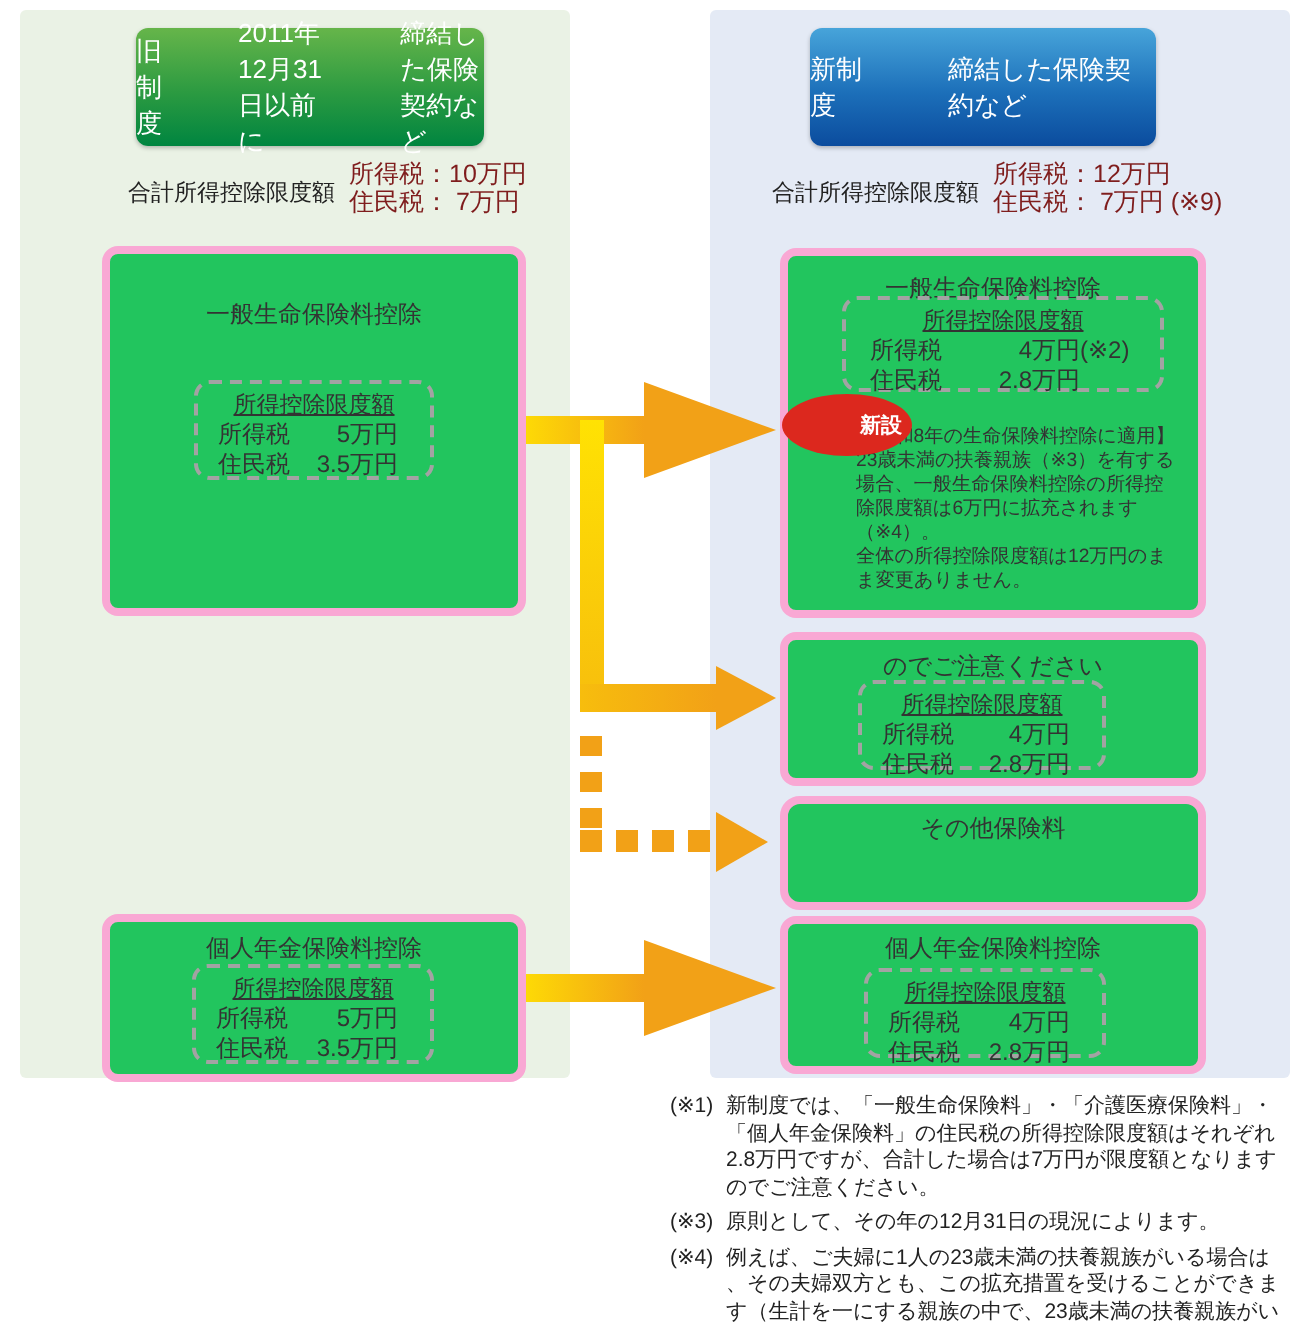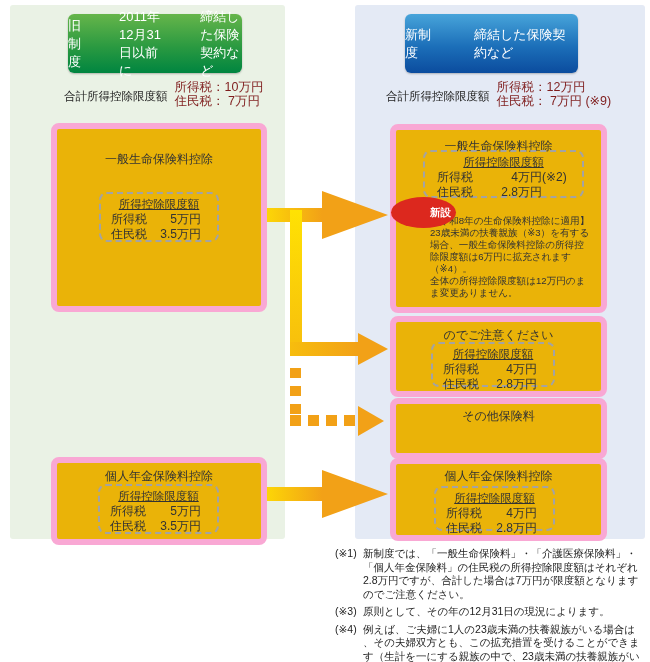--- a/index.html
+++ b/index.html
@@ -20,21 +20,21 @@
   }
   .old-badge{left:68px;width:174px;background:linear-gradient(180deg,#66B54A 0%,#2B9A41 55%,#008540 100%);}
   .new-badge{left:405px;width:173px;background:linear-gradient(180deg,#47A4DA 0%,#1C6FB9 55%,#0B4C9E 100%);}
 
   .totals{position:absolute;display:flex;gap:7px;z-index:2;align-items:center;}
   .totals-old{left:64px;top:80px;}
   .totals-new{left:386px;top:80px;}
   .totals .t-label{font-size:11.5px;margin-top:4px;white-space:nowrap;color:#222;}
   .totals .t-lines{font-size:12.5px;line-height:14px;white-space:nowrap;color:#7f1d1d;}
 
-  .box{position:absolute;background:#eab308;border:6px solid #f9a8d4;border-radius:8px;z-index:2;}
+  .box{position:absolute;background:#22c55e;border:4px solid #f9a8d4;border-radius:8px;z-index:2;}
   .box-title{position:absolute;left:0;right:0;text-align:center;font-size:12px;color:#333;white-space:nowrap;}
   .dashed{position:absolute;border:2px dashed #A3A3A3;border-radius:8px;font-size:12px;color:#333;box-sizing:border-box;}
   .limit-head{text-align:center;margin-top:3px;font-size:11.5px;white-space:nowrap;text-decoration:underline;}
   .limit-row{display:flex;line-height:15px;white-space:nowrap;}
   .limit-row .val{flex:1;text-align:right;}
   .limit-row .sfx{width:0;white-space:nowrap;}
 
   
   .lbox1{left:51px;top:123px;width:204px;height:177px;}
   .lbox1 .box-title{top:22px;}
@@ -52,21 +52,21 @@
   .note-text{position:absolute;left:34px;top:73px;width:168px;font-size:9.6px;line-height:12px;white-space:pre-line;color:#333;}
   .new-flag{
     position:absolute;left:391px;top:197px;width:31px;height:31px;border-radius:50%;
     background:#DC281E;color:#fff;font-size:10.5px;font-weight:bold;z-index:4;
     display:flex;align-items:center;justify-content:center;letter-spacing:0;padding-left:34px;
   }
   .rbox2{left:390px;top:316px;width:205px;height:69px;}
   .rbox2 .box-title{top:5px;}
   .rbox2 .dashed{left:35px;top:20px;width:124px;height:45px;}
   .rbox2 .limit-row,.rbox4 .limit-row{padding:0 16px 0 10px;}
-  .rbox3{left:390px;top:398px;width:205px;height:49px;}
+  .rbox3{left:390px;top:398px;width:205px;height:49px;border-radius:10px;}
   .rbox3 .box-title{top:4px;}
   .rbox3 .dashed{left:4px;top:20px;width:196px;height:25px;}
   .rbox3 .dashed-line{font-size:10.5px;line-height:21px;text-align:center;white-space:nowrap;}
   .rbox4{left:390px;top:458px;width:205px;height:71px;}
   .rbox4 .box-title{top:4px;}
   .rbox4 .dashed{left:38px;top:22px;width:121px;height:45px;}
 
   .arrows{position:absolute;left:0;top:0;z-index:1;pointer-events:none;}
 
   .footnotes{position:absolute;left:335px;top:547px;width:313px;z-index:2;color:#222;}

